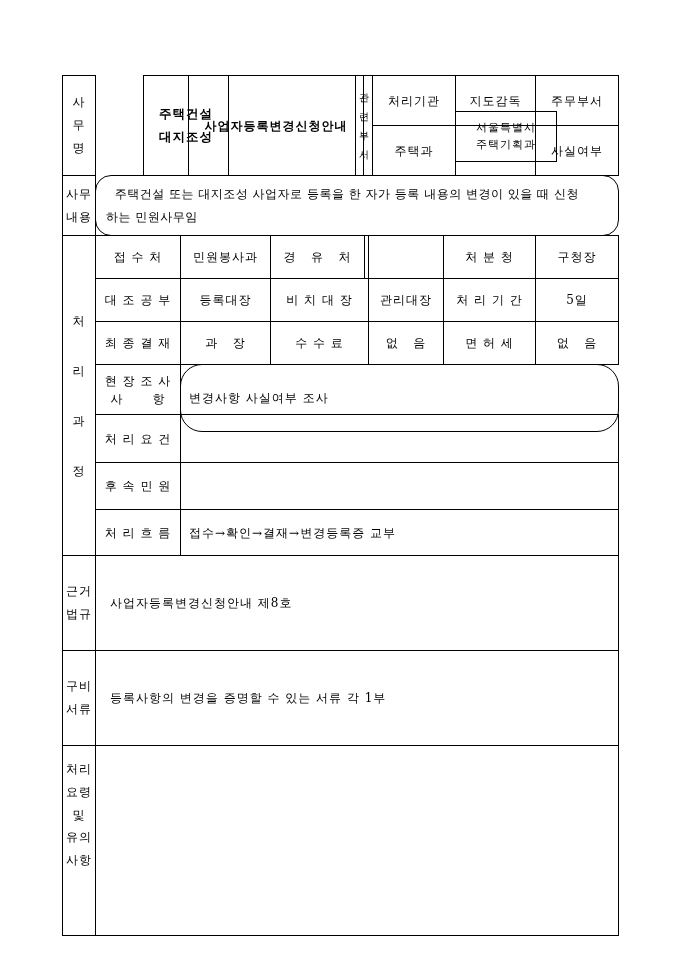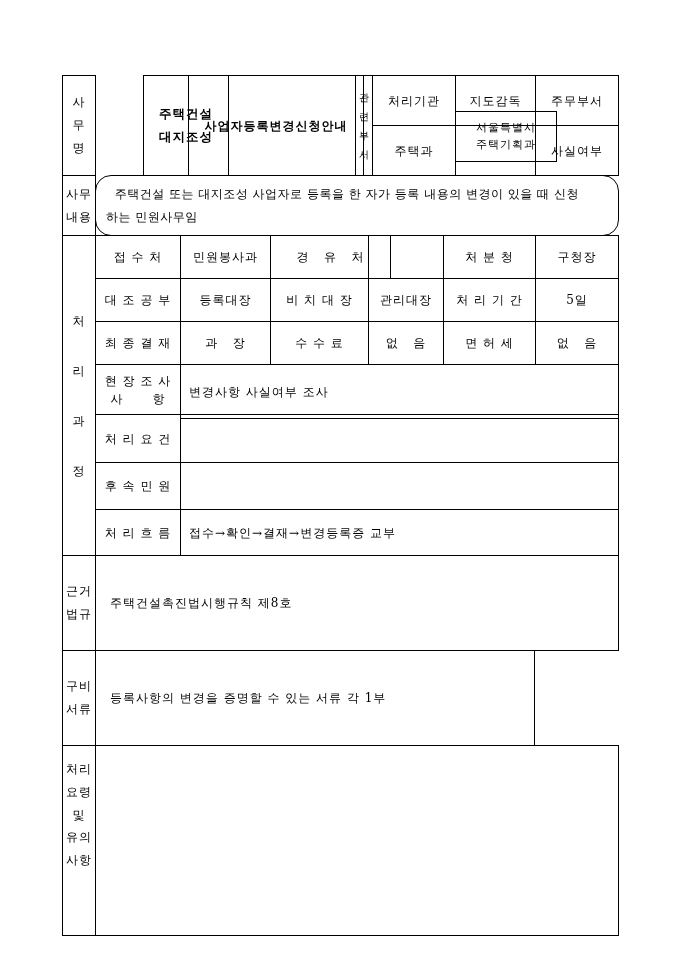--- a/index.html
+++ b/index.html
@@ -75,59 +75,59 @@
   <div class="cell left content-par" style="left:95px;top:175px;width:524px;height:61px;">  주택건설 또는 대지조성 사업자로 등록을 한 자가 등록 내용의 변경이 있을 때 신청
 하는 민원사무임</div>
 
   <div class="cell vlabel process-label" style="left:62px;top:235px;width:34px;height:321px;">처
 리
 과
 정</div>
 
   <div class="cell" style="left:95px;top:235px;width:86px;height:44px;">접 수 처</div>
   <div class="cell" style="left:180px;top:235px;width:91px;height:44px;">민원봉사과</div>
-  <div class="cell" style="left:270px;top:235px;width:121px;height:44px;">경   유   처</div>
+  <div class="cell" style="left:270px;top:235px;width:95px;height:44px;">경   유   처</div>
   <div class="cell" style="left:368px;top:235px;width:76px;height:44px;"></div>
   <div class="cell" style="left:443px;top:235px;width:93px;height:44px;">처 분 청</div>
   <div class="cell" style="left:535px;top:235px;width:84px;height:44px;">구청장</div>
 
   <div class="cell" style="left:95px;top:278px;width:86px;height:44px;">대 조 공 부</div>
   <div class="cell" style="left:180px;top:278px;width:91px;height:44px;">등록대장</div>
   <div class="cell" style="left:270px;top:278px;width:99px;height:44px;">비 치 대 장</div>
   <div class="cell" style="left:368px;top:278px;width:76px;height:44px;">관리대장</div>
   <div class="cell" style="left:443px;top:278px;width:93px;height:44px;">처 리 기 간</div>
   <div class="cell" style="left:535px;top:278px;width:84px;height:44px;">5일</div>
 
   <div class="cell" style="left:95px;top:321px;width:86px;height:44px;">최 종 결 재</div>
   <div class="cell" style="left:180px;top:321px;width:91px;height:44px;">과   장</div>
   <div class="cell" style="left:270px;top:321px;width:99px;height:44px;">수 수 료</div>
   <div class="cell" style="left:368px;top:321px;width:76px;height:44px;">없   음</div>
   <div class="cell" style="left:443px;top:321px;width:93px;height:44px;">면 허 세</div>
   <div class="cell" style="left:535px;top:321px;width:84px;height:44px;">없   음</div>
 
   <div class="cell" style="left:95px;top:364px;width:86px;height:51px;">현 장 조 사
 사      항</div>
-  <div class="cell left pad-l6" style="left:180px;top:364px;width:439px;height:55px;">변경사항 사실여부 조사</div>
+  <div class="cell left pad-l6" style="left:180px;top:364px;width:439px;height:68px;border-radius:22px;">변경사항 사실여부 조사</div>
 
   <div class="cell" style="left:95px;top:414px;width:86px;height:49px;">처 리 요 건</div>
   <div class="cell left pad-l6" style="left:180px;top:414px;width:439px;height:49px;"></div>
 
   <div class="cell" style="left:95px;top:462px;width:86px;height:48px;">후 속 민 원</div>
   <div class="cell left pad-l6" style="left:180px;top:462px;width:439px;height:48px;"></div>
 
   <div class="cell" style="left:95px;top:509px;width:86px;height:47px;">처 리 흐 름</div>
   <div class="cell left pad-l6" style="left:180px;top:509px;width:439px;height:47px;">접수→확인→결재→변경등록증 교부</div>
 
   <div class="cell vlabel" style="left:62px;top:555px;width:34px;height:96px;">근거
 법규</div>
-  <div class="cell left pad-l" style="left:95px;top:555px;width:524px;height:96px;">주택건설촉진법시행규칙 제8호</div>
+  <div class="cell left pad-l" style="left:95px;top:555px;width:524px;height:96px;">사업자등록변경신청안내 제8호</div>
 
   <div class="cell vlabel" style="left:62px;top:650px;width:34px;height:96px;">구비
 서류</div>
-  <div class="cell left pad-l" style="left:95px;top:650px;width:440px;height:96px;">등록사항의 변경을 증명할 수 있는 서류 각 1부</div>
+  <div class="cell left pad-l" style="left:95px;top:650px;width:524px;height:96px;">등록사항의 변경을 증명할 수 있는 서류 각 1부</div>
 
   <div class="cell top notes-label" style="left:62px;top:745px;width:34px;height:191px;">처리
 요령
 및
 유의
 사항</div>
   <div class="cell left pad-l" style="left:95px;top:745px;width:524px;height:191px;"></div>
 
 </div>
 

